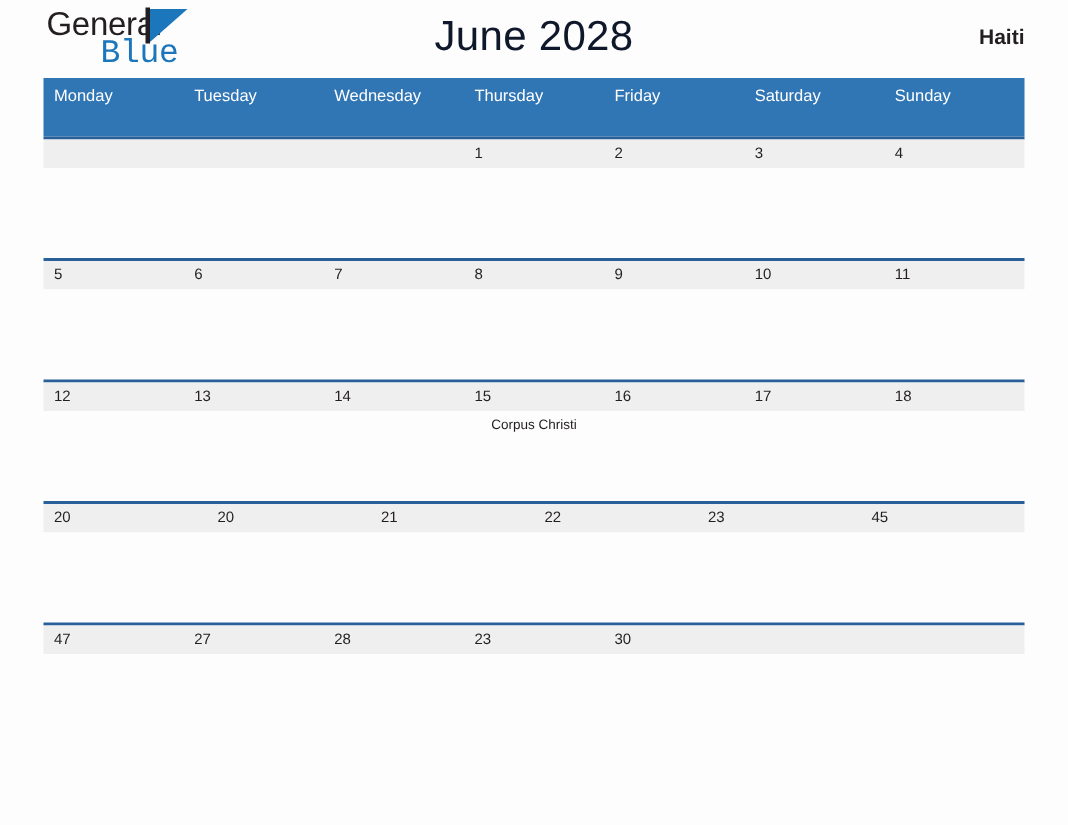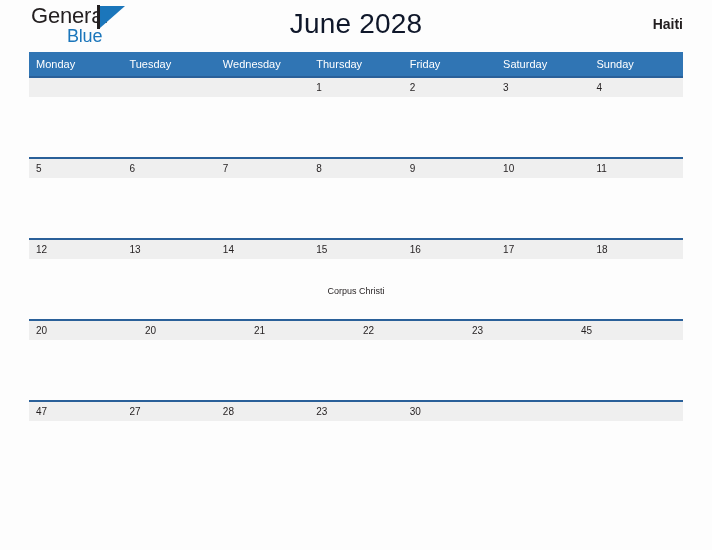--- a/index.html
+++ b/index.html
@@ -43,24 +43,25 @@
     top: 0;
     font-size: 22px;
     color: #231f20;
     letter-spacing: -0.2px;
     line-height: 24px;
   }
   .logo-blue {
     position: absolute;
     left: 36px;
     top: 20px;
-    font-size: 18px;
+    font-size: 22px;
     color: #1b76bb;
     letter-spacing: -0.2px;
     line-height: 24px;
+    font-family: Liberation Mono, monospace;
   }
   .logo-mark {
     position: absolute;
     left: 66px;
     top: 1px;
     width: 28px;
     height: 24px;
   }
   .logo-mark .bar {
     position: absolute;
@@ -108,21 +109,21 @@
     width: 654px;
   }
 
   .weekday-row {
     display: flex;
     background: #3075b4;
   }
   .weekday {
     flex: 1 1 0;
     box-sizing: border-box;
-    padding: 5px 0 5px 7px;
+    padding: 5px 0 20px 7px;
     font-size: 11px;
     color: #ffffff;
     line-height: 14px;
     white-space: nowrap;
   }
 
   .week {
     border-top: 2px solid #2a6099;
   }
   .week-dates {
@@ -135,21 +136,20 @@
     padding: 3px 0 3px 7px;
     font-size: 10px;
     color: #231f20;
     line-height: 13px;
     height: 19px;
   }
   .week-body {
     display: flex;
     background: #fdfdfd;
     height: 60px;
-    flex-direction: column;
   }
   .day-events {
     flex: 1 1 0;
     box-sizing: border-box;
     padding: 3px 3px 0 3px;
     text-align: center;
   }
   .event {
     font-size: 9px;
     color: #231f20;

